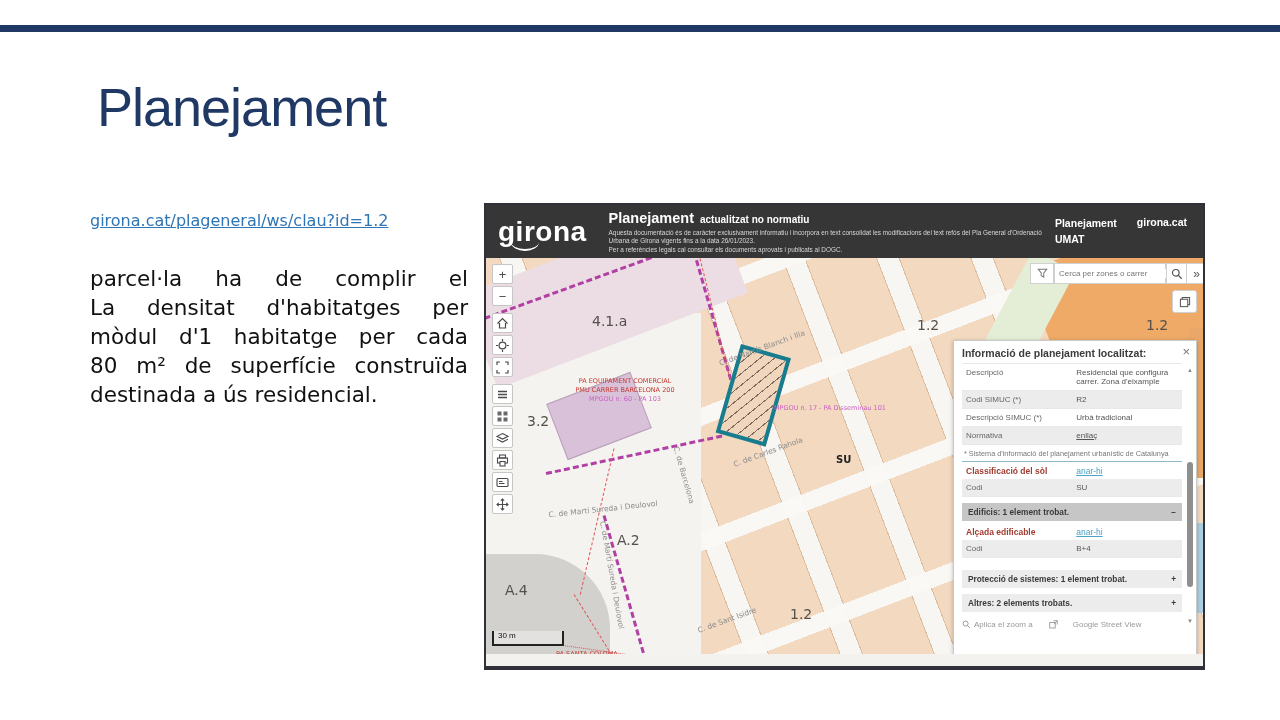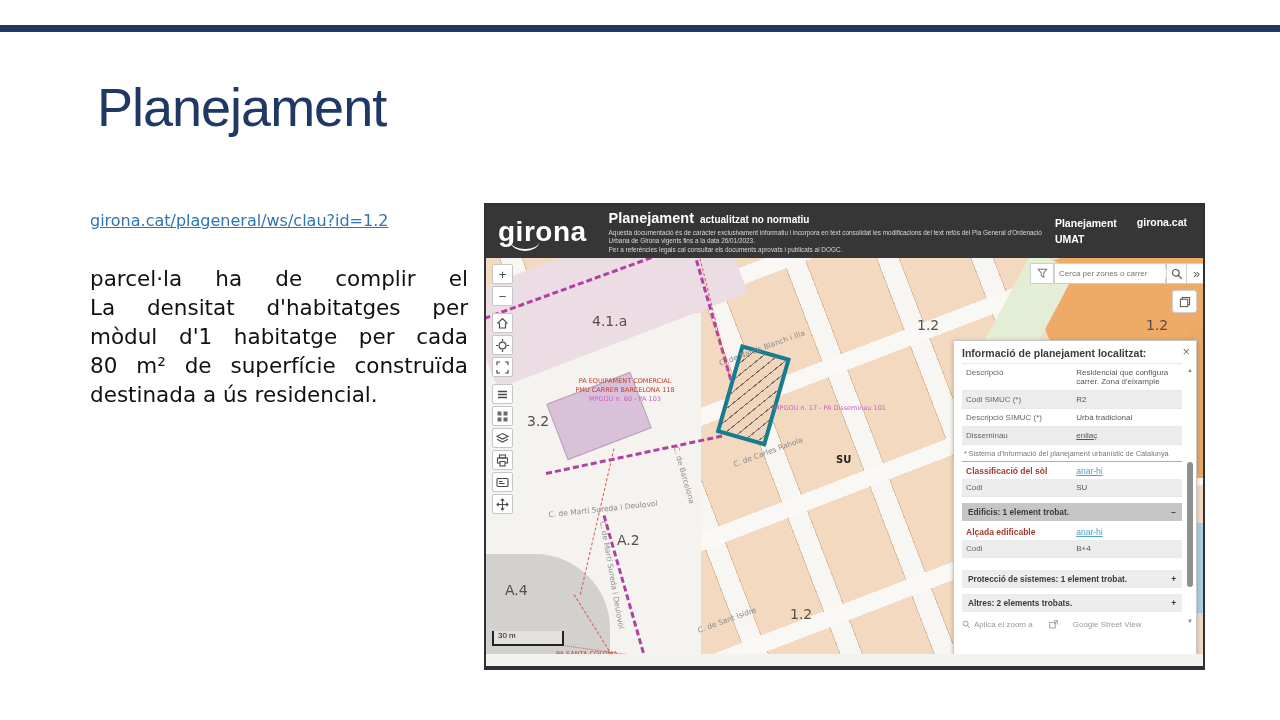--- a/index.html
+++ b/index.html
@@ -164,21 +164,21 @@
 
       <div class="street" style="left:276px;top:90px;transform:translate(-50%,-50%) rotate(-20deg)">C. de Narcís Blanch i Illa</div>
       <div class="street" style="left:282px;top:194px;transform:translate(-50%,-50%) rotate(-20deg)">C. de Carles Rahola</div>
       <div class="street" style="left:198px;top:217px;transform:translate(-50%,-50%) rotate(74deg)">C. de Barcelona</div>
       <div class="street" style="left:117px;top:251px;transform:translate(-50%,-50%) rotate(-6deg)">C. de Martí Sureda i Deulovol</div>
       <div class="street" style="left:126px;top:317px;transform:translate(-50%,-50%) rotate(80deg)">C. de Martí Sureda i Deulovol</div>
       <div class="street" style="left:241px;top:362px;transform:translate(-50%,-50%) rotate(-20deg)">C. de Sant Isidre</div>
 
       <div class="redlabel" style="left:84px;top:119px;width:110px;text-align:center">
         <div>PA EQUIPAMENT COMERCIAL</div>
-        <div>PMU CARRER BARCELONA 118</div>
+        <div>PMU CARRER BARCELONA 200</div>
         <div class="maglabel">MPGOU n. 60 - PA 103</div>
       </div>
       <div class="redlabel maglabel" style="left:288px;top:146px">MPGOU n. 17 - PA Disseminau 101</div>
       <div class="redlabel" style="left:70px;top:392px">PA SANTA COLOMA</div>
 
       <div id="scale">
         <span>30 m</span>
       </div>
 
       <div id="toolbar">
@@ -277,21 +277,21 @@
         </div>
         <div class="prow gray">
           <div class="pl">Codi SIMUC (*)</div>
           <div class="pv">R2</div>
         </div>
         <div class="prow">
           <div class="pl">Descripció SIMUC (*)</div>
           <div class="pv">Urbà tradicional</div>
         </div>
         <div class="prow gray">
-          <div class="pl">Disseminau</div>
+          <div class="pl">Normativa</div>
           <div class="pv plink">enllaç</div>
         </div>
         <div class="pnote">* Sistema d'informació del planejament urbanístic de Catalunya</div>
 
         <div class="sechead">
           <div class="st">Classificació del sòl</div>
           <div class="plink">anar-hi</div>
         </div>
         <div class="prow gray">
           <div class="pl">Codi</div>

